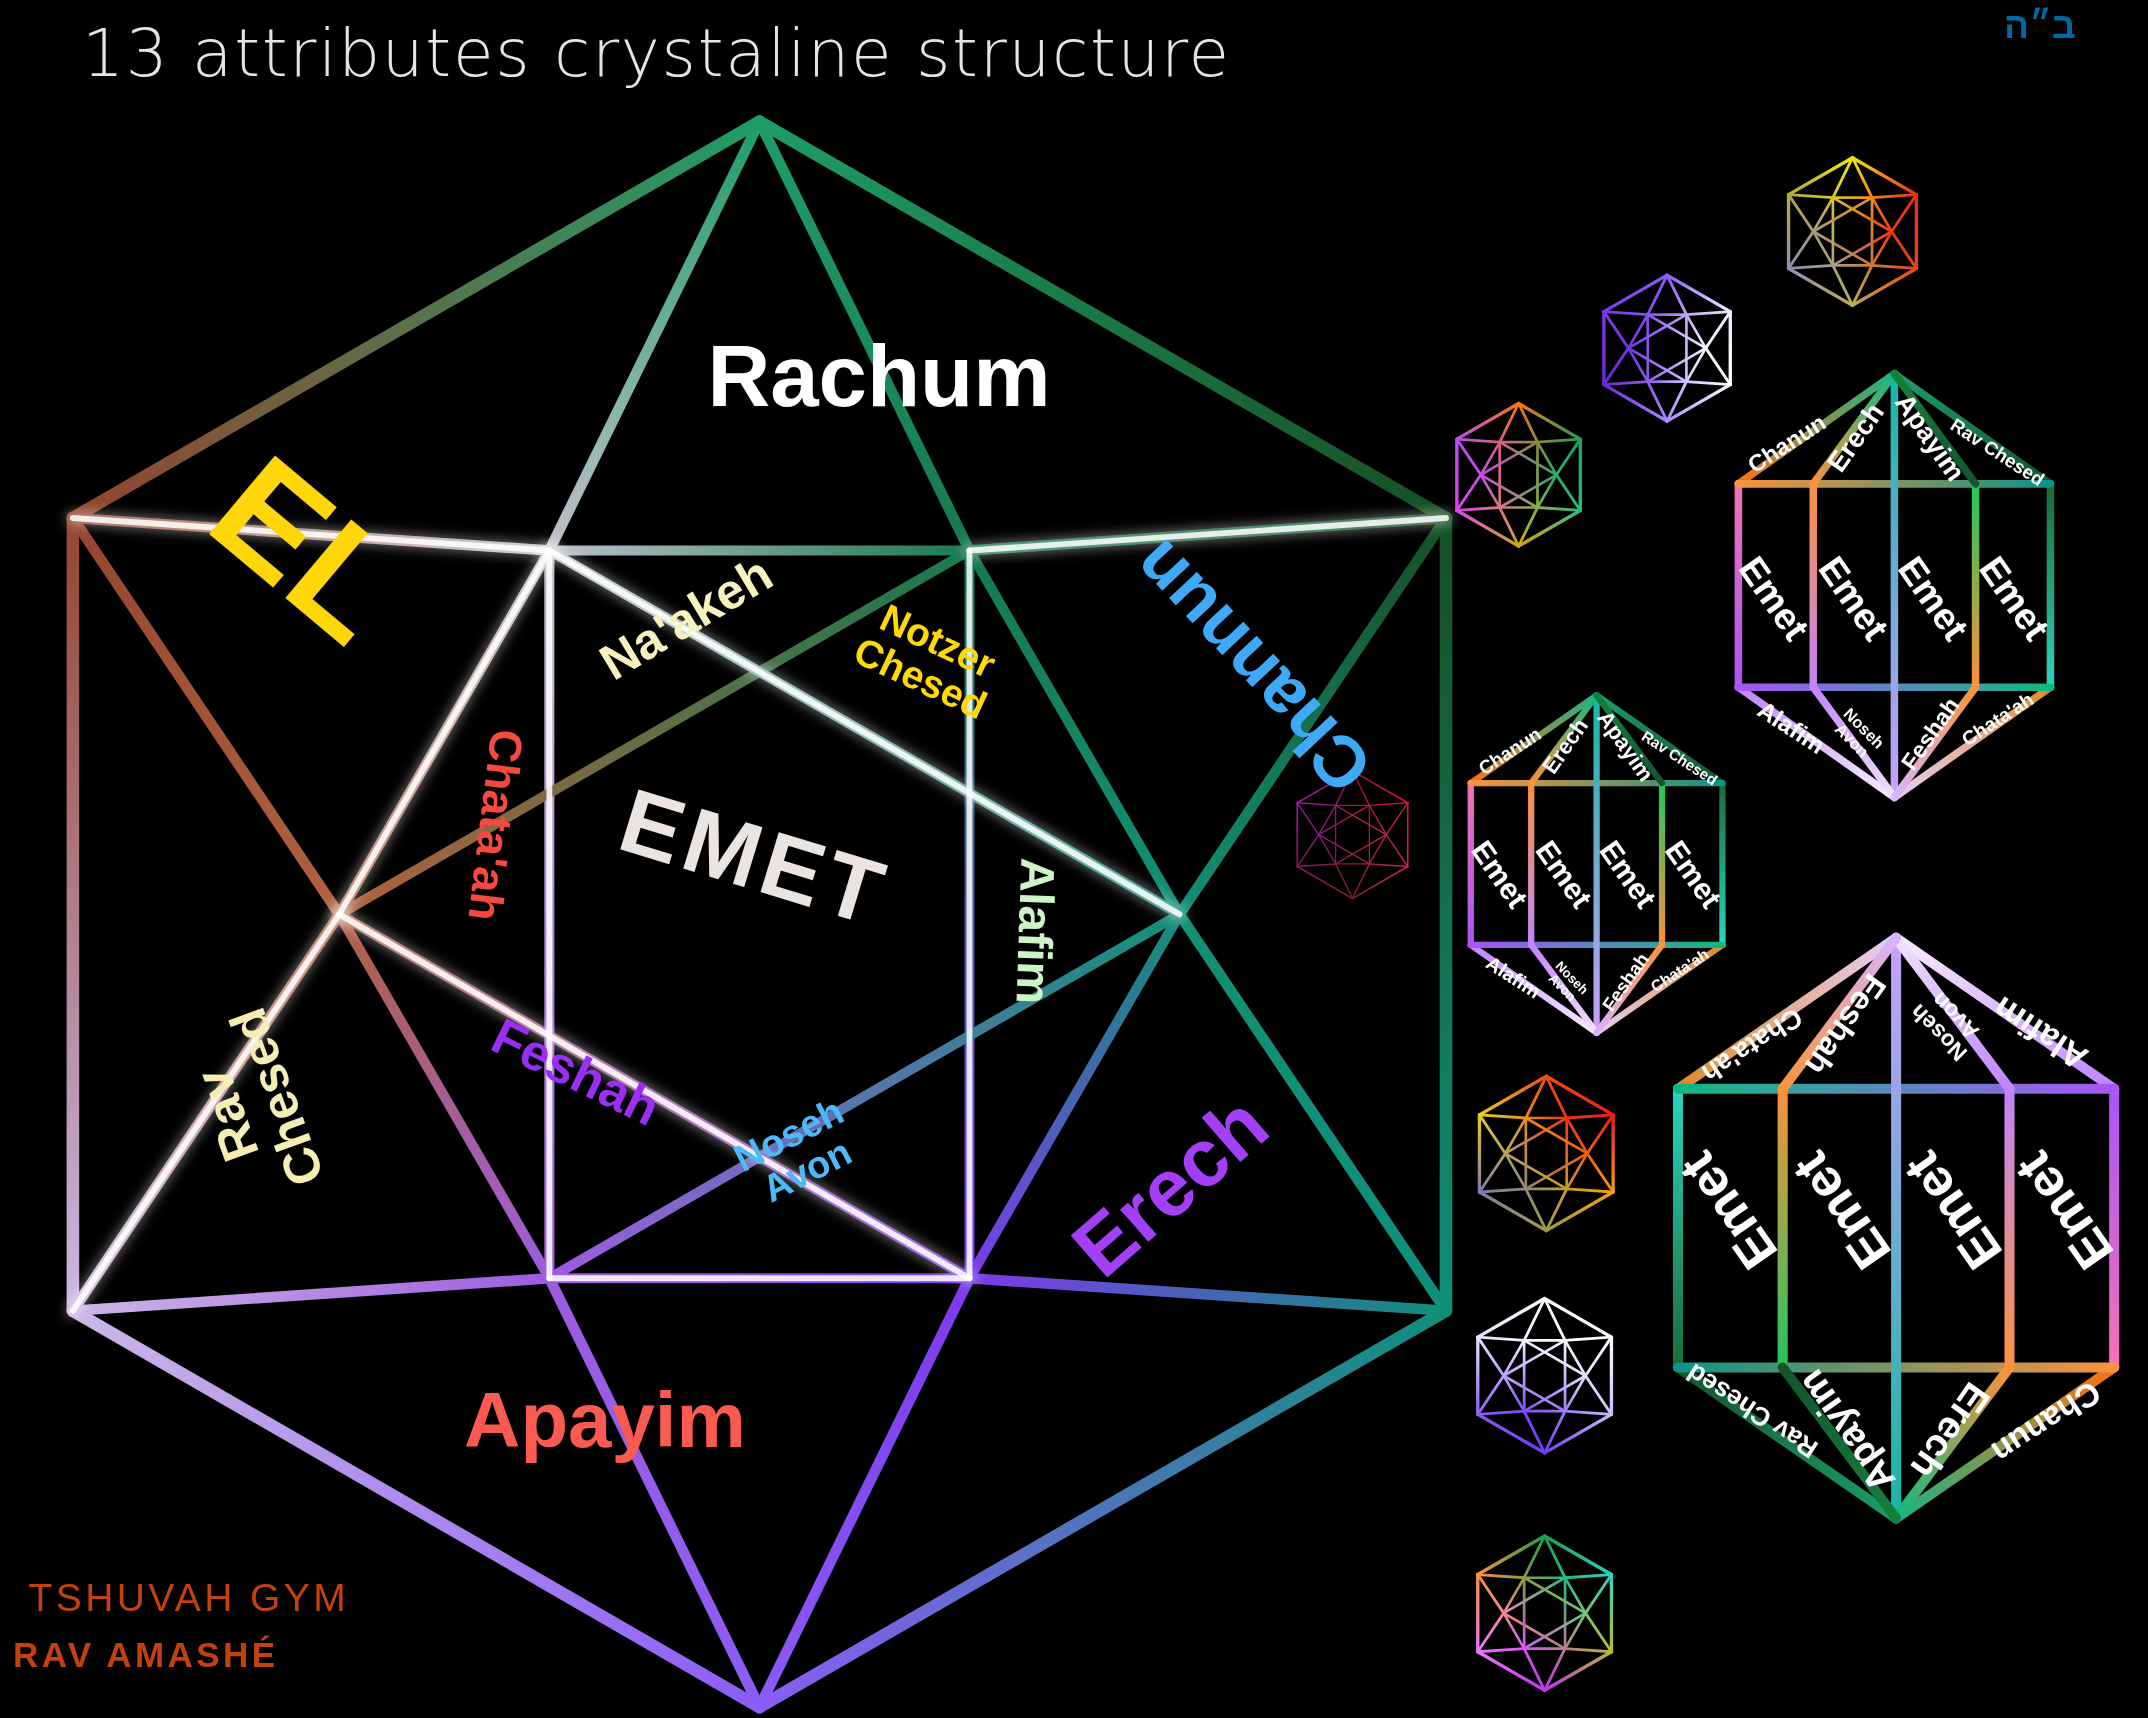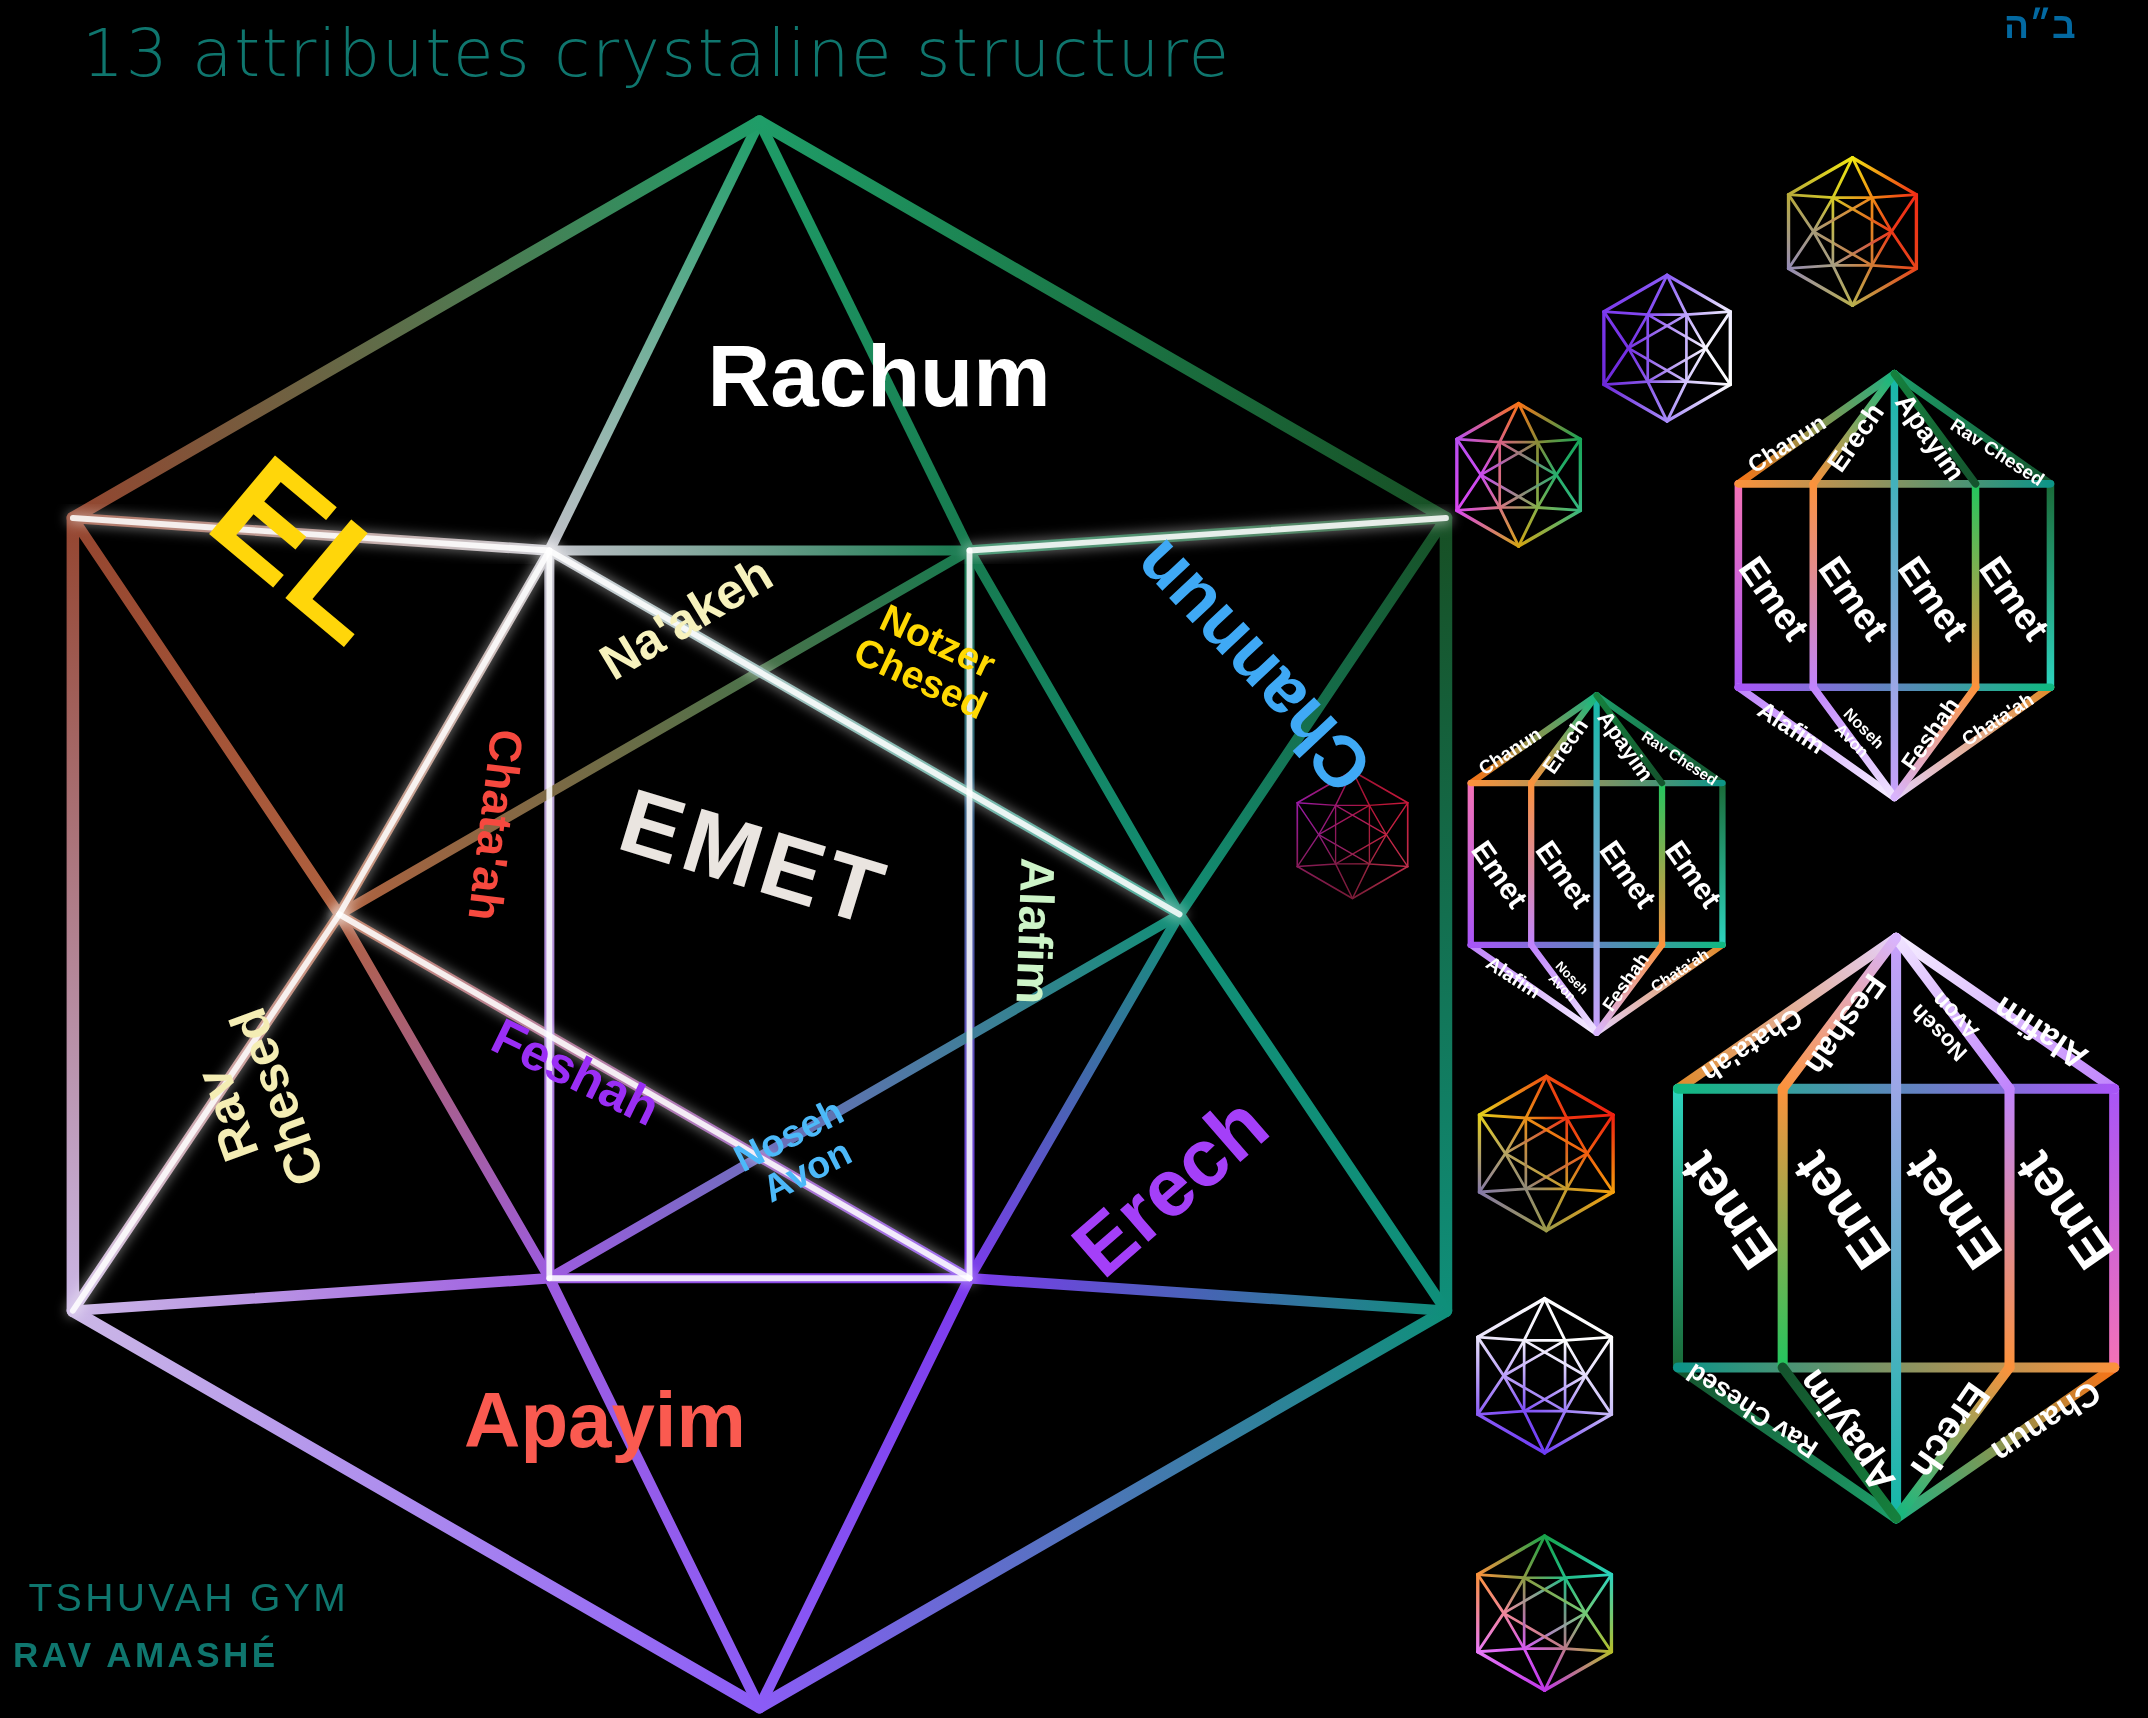--- a/index.html
+++ b/index.html
@@ -1,25 +1,25 @@
 <!DOCTYPE html>
 <html style="font-size:13.4px"><head>
 <meta charset="utf-8">
 <style>
   html,body{margin:0;padding:0;background:#000;}
   .stage{position:relative;width:2148px;height:1718px;background:#000;overflow:hidden;
          font-family:"Liberation Sans",sans-serif;}
   #scene{position:absolute;left:0;top:0;width:2148px;height:1718px;z-index:1;}
-  .title{position:absolute;left:82px;top:15px;width:1175px;color:#0f766e;font-size:66px;
+  .title{position:absolute;left:82px;top:15px;width:1175px;color:#e5e5e5;font-size:66px;
          font-weight:300;letter-spacing:1.7px;z-index:3;font-family:"DejaVu Sans",sans-serif;
          font-stretch:condensed;}
   .bh{position:absolute;left:2004px;top:5px;color:#0369a1;font-size:37px;font-weight:600;z-index:3;}
   .fig-label{position:absolute;font-weight:700;white-space:pre-line;text-align:center;
              line-height:1.04;z-index:2;transform-origin:center;}
-  .footer-line{position:absolute;color:#0f766e;z-index:3;letter-spacing:3.4px;font-weight:400;}
+  .footer-line{position:absolute;color:#c2410c;z-index:3;letter-spacing:3.4px;font-weight:400;}
   #footer1{left:28.5px;top:1576px;font-size:39px;}
   #footer2{left:13px;top:1635px;font-size:35px;font-weight:bold;}
 </style>
 </head>
 <body>
 
 <div class="stage">
   <svg id="scene" viewBox="0 0 2560 2048">
       <defs>
         <filter id="softglow" x="-40%" y="-40%" width="180%" height="180%">

